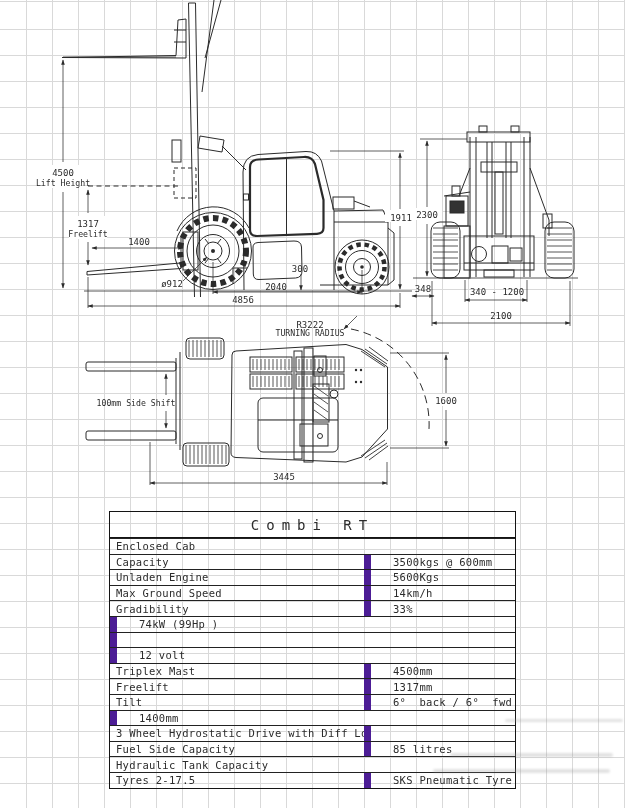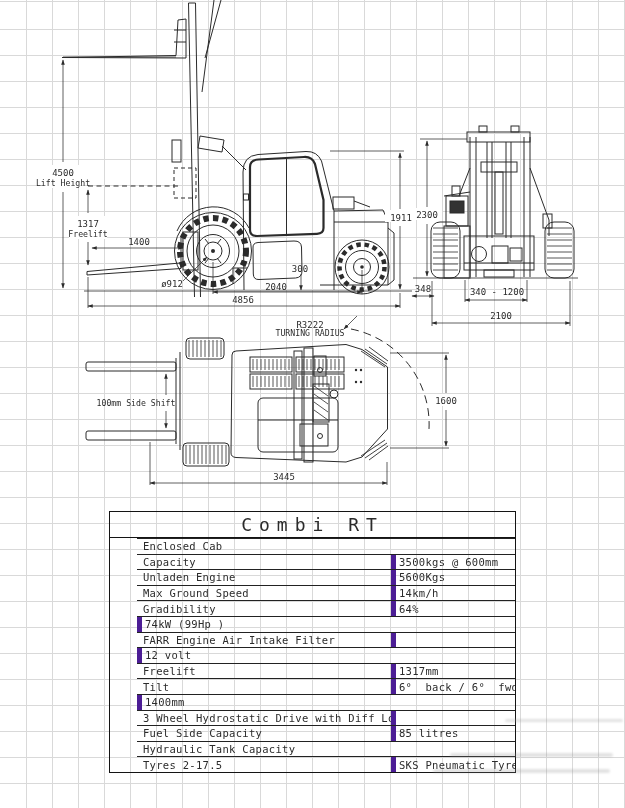--- a/index.html
+++ b/index.html
@@ -18,26 +18,26 @@
   .dimtxt{font-size:9px;text-anchor:middle;}
   .dimcap{font-size:8.2px;text-anchor:middle;}
 
   .spec{
     position:absolute;left:109px;top:511px;width:407px;
     border:1.6px solid #141414;box-sizing:border-box;
     font-size:10.5px;letter-spacing:.3px;color:#2b2b2b;
   }
   .spec-title{
     height:25px;display:flex;align-items:center;justify-content:center;
-    font-size:18px;letter-spacing:7px;border-bottom:1.4px solid #141414;
+    font-size:14px;letter-spacing:7px;border-bottom:1.4px solid #141414;
   }
-  .srow{display:flex;height:15.6px;border-top:1px solid #222;align-items:stretch;box-sizing:border-box;margin-left:27px;}
+  .srow{display:flex;height:15.6px;border-top:1px solid #222;align-items:stretch;box-sizing:border-box;}
   .srow:first-of-type{border-top:none;}
   .srow .lbl{flex:0 0 248px;padding-left:6px;display:flex;align-items:center;white-space:pre;overflow:hidden;}
-  .srow .val{flex:1;border-left:5px solid #4c1d95;padding-left:3px;display:flex;align-items:center;white-space:pre;overflow:hidden;}
+  .srow .val{flex:1;border-left:7px solid #4c1d95;padding-left:22px;display:flex;align-items:center;white-space:pre;overflow:hidden;}
   .srow.full .lbl{flex:1;}
   .smudge{position:absolute;background:#9a9a9a;opacity:.28;filter:blur(1px);border-radius:2px;pointer-events:none;}
 </style>
 </head>
 <body>
 
 <svg id="drawing" width="625" height="512" viewBox="0 0 625 512">
   <defs>
     <marker id="arr" viewBox="0 0 10 10" refX="9" refY="5" markerWidth="7" markerHeight="7" orient="auto-start-reverse">
       <path d="M0,1.5 L10,5 L0,8.5 Z" fill="#2b2b2b"></path>
@@ -265,31 +265,34 @@
   <div class="srow">
       <div class="lbl">Unladen Engine</div>
       <div class="val">5600Kgs</div>
     </div>
   <div class="srow">
       <div class="lbl">Max Ground Speed</div>
       <div class="val">14km/h</div>
     </div>
   <div class="srow">
       <div class="lbl">Gradibility</div>
-      <div class="val">64%</div>
+      <div class="val">33%</div>
     </div>
   <div class="srow">
       <div class="val">74kW (99Hp )</div>
     </div>
   <div class="srow">
-      <div class="lbl">FARR Engine Air Intake Filter</div>
       <div class="val"></div>
     </div>
   <div class="srow">
       <div class="val">12 volt</div>
+    </div>
+  <div class="srow">
+      <div class="lbl">Triplex Mast</div>
+      <div class="val">4500mm</div>
     </div>
   <div class="srow">
       <div class="lbl">Freelift</div>
       <div class="val">1317mm</div>
     </div>
   <div class="srow">
       <div class="lbl">Tilt</div>
       <div class="val">6°  back / 6°  fwd</div>
     </div>
   <div class="srow">

